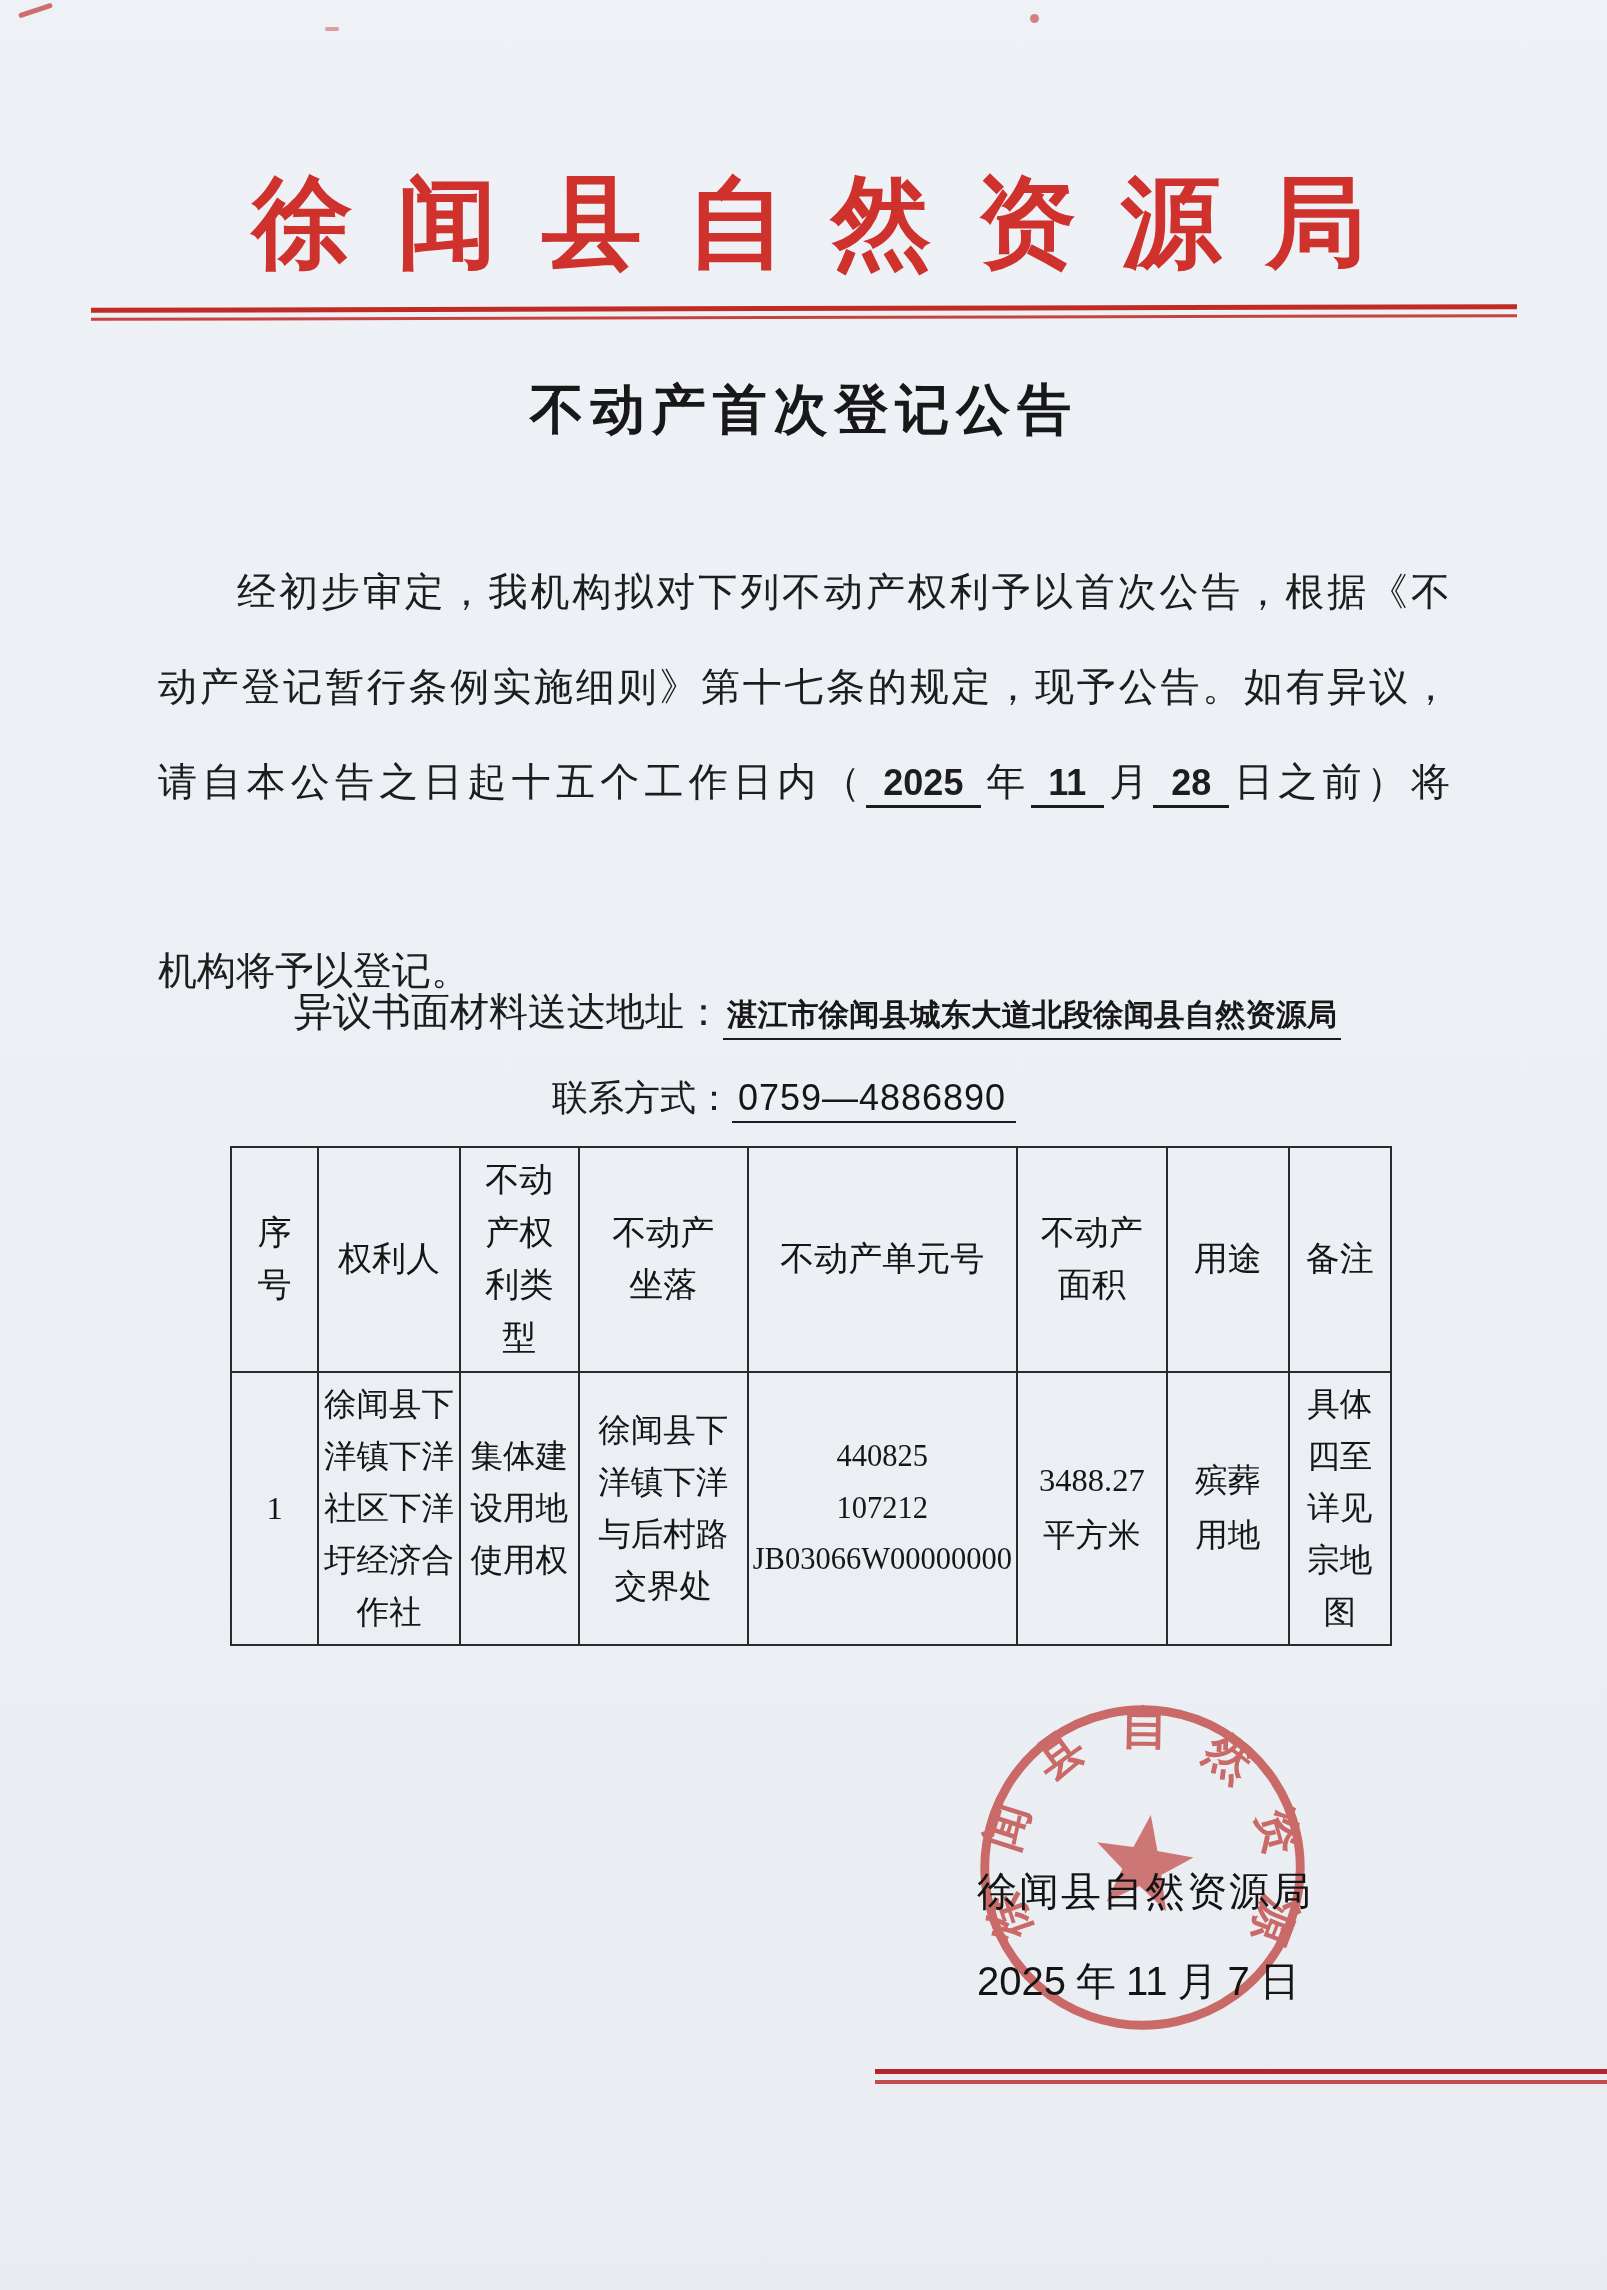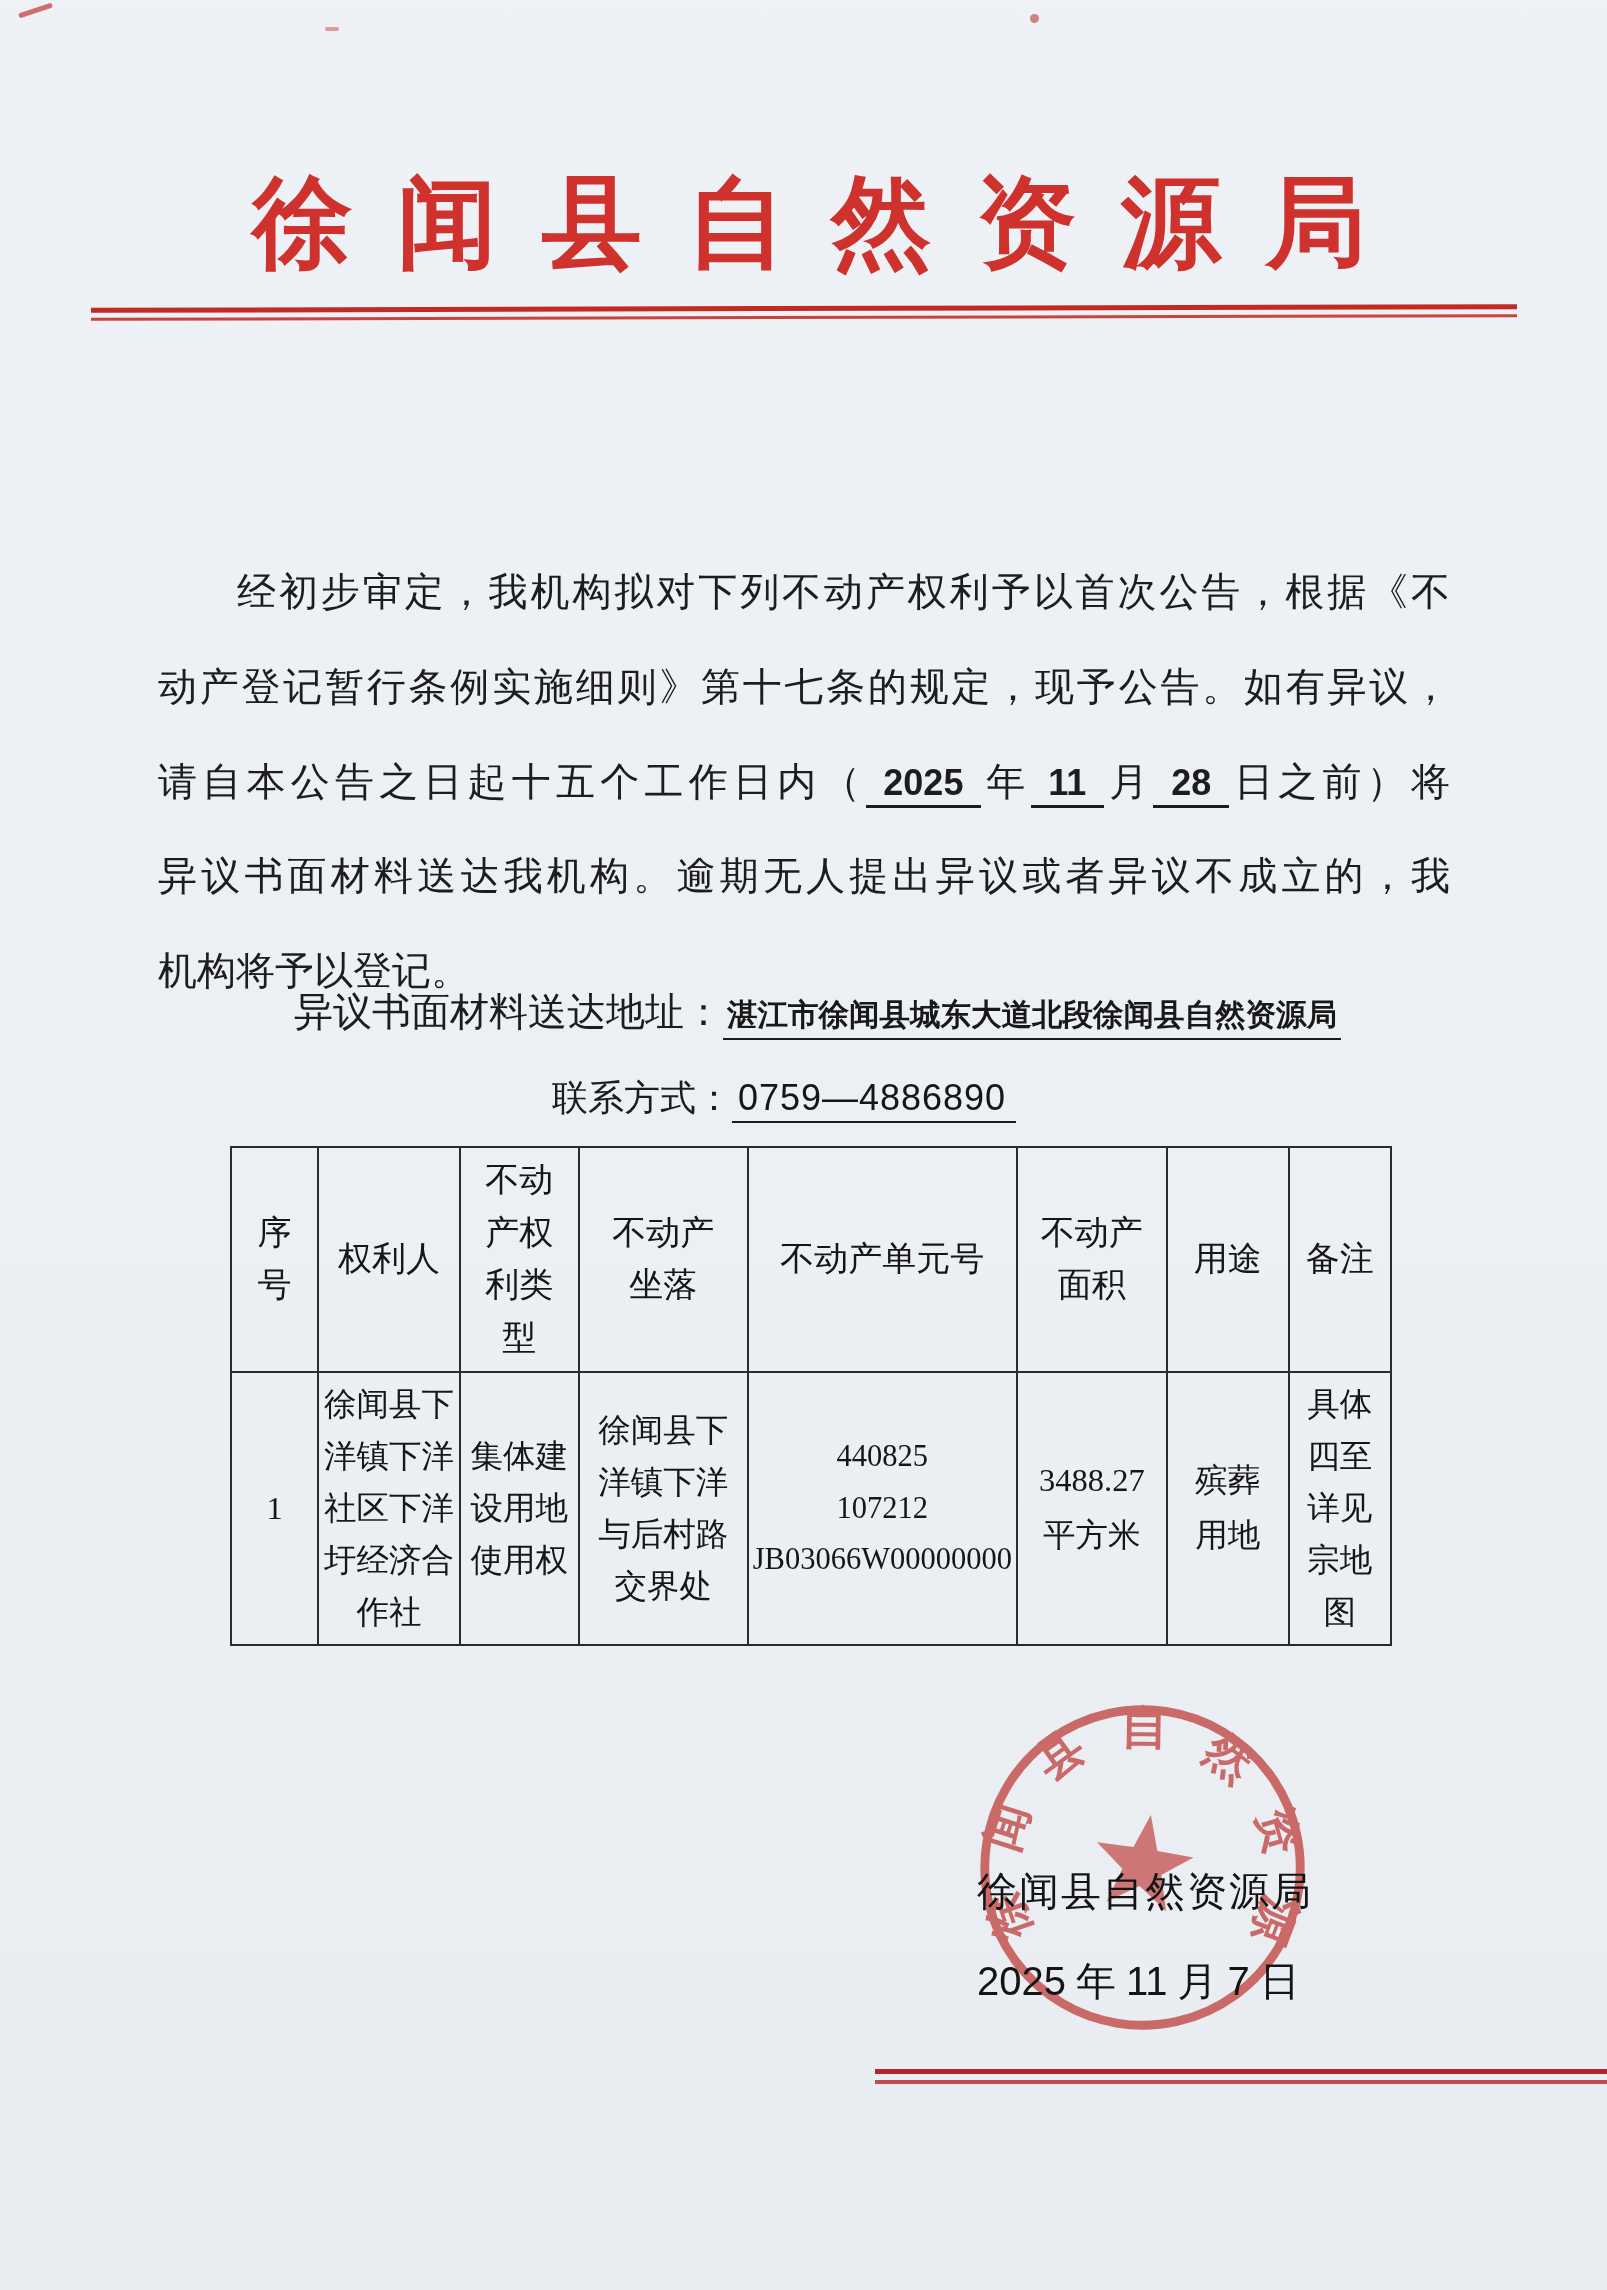--- a/index.html
+++ b/index.html
@@ -167,25 +167,25 @@
   <div class="speck-1"></div>
   <div class="speck-2"></div>
   <div class="speck-3"></div>
 
   <h1 class="org-header">徐 闻 县 自 然 资 源 局</h1>
   <div class="double-rule">
     <div class="rule-a"></div>
     <div class="rule-b"></div>
   </div>
 
+  <h2 class="doc-title">不动产首次登记公告</h2>
 
   <div class="body-line bl-2">动产登记暂行条例实施细则》第十七条的规定，现予公告。如有异议，</div>
   <div class="body-line bl-1">经初步审定，我机构拟对下列不动产权利予以首次公告，根据《不</div>
   <div class="body-line bl-3"><span>请自本公告之日起十五个工作日内（</span><span class="u-num">2025</span><span>年</span><span class="u-num">11</span><span>月</span><span class="u-num">28</span><span>日之前）将</span></div>
-  <div class="body-line bl-4">异议书面材料送达我机构。逾期无人提出异议或者异议不成立的，我</div>
   <div class="body-line bl-5">机构将予以登记。</div>
 
   <div class="addr-line">
     <span class="addr-label">异议书面材料送达地址：</span>
     <span class="addr-value">湛江市徐闻县城东大道北段徐闻县自然资源局</span>
   </div>
 
   <div class="contact-line">
     <span class="contact-label">联系方式：</span>
     <span class="contact-value">0759—4886890</span>

